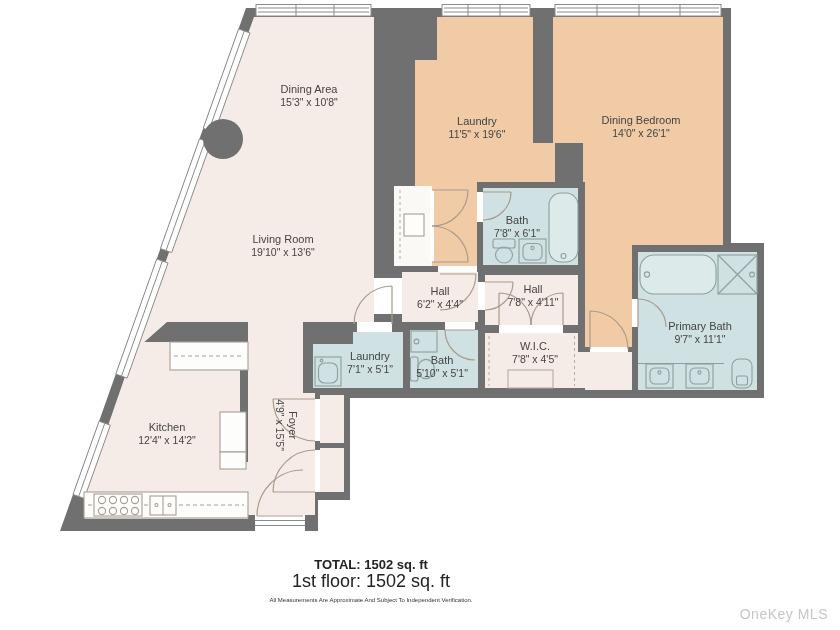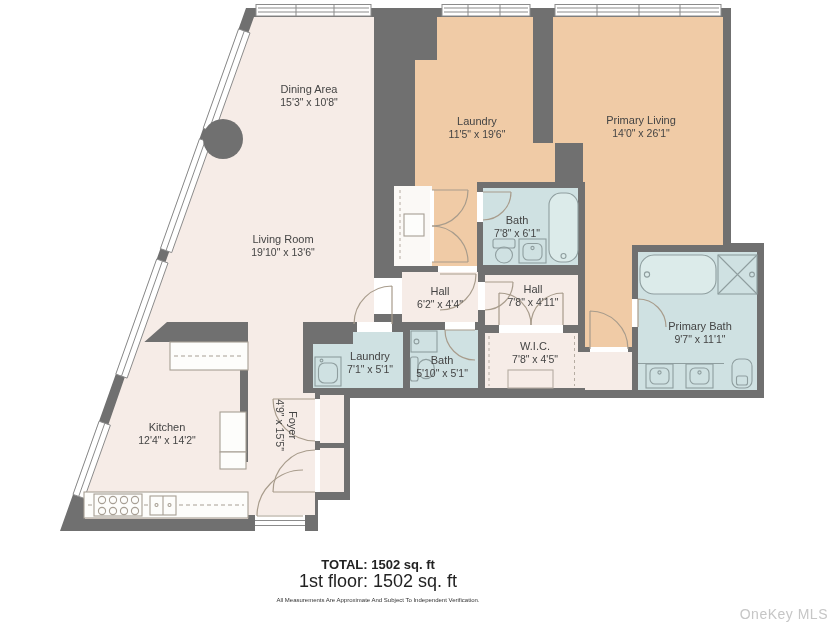--- a/index.html
+++ b/index.html
@@ -22,21 +22,21 @@
   .fxf{fill:#dcebea;stroke:var(--fx);stroke-width:1.1;}
   .fxw{fill:#fdfdfb;stroke:#a79f94;stroke-width:1.1;}
   .rail{fill:none;stroke:#b5aca2;stroke-width:1;stroke-dasharray:3,3;}
   .cdash{fill:none;stroke:#a79f94;stroke-width:1;stroke-dasharray:4,3;}
   .door{fill:none;stroke:var(--door);stroke-width:1.2;}
   #labels{position:absolute;inset:0;pointer-events:none;}
   .room-label{position:absolute;transform:translate(-50%,-50%);text-align:center;
     color:var(--txt);line-height:1.3;white-space:nowrap;}
   .room-name{font-size:11px;}
   .room-dims{font-size:10.5px;}
-  #summary{position:absolute;left:8px;width:740px;top:558px;text-align:center;color:#222222;}
+  #summary{position:absolute;left:1px;width:740px;top:558px;text-align:center;color:#222222;}
   .sum-total{font-size:13px;font-weight:bold;line-height:1.1;}
   .sum-line{font-size:18px;line-height:1.06;}
   .sum-disclaimer{font-size:6px;margin-top:6px;color:#333333;}
   #watermark{position:absolute;right:12px;bottom:8px;font-size:14px;color:var(--wm);letter-spacing:.5px;}
 </style>
 </head>
 <body>
 
 <div id="stage">
 
@@ -187,21 +187,21 @@
       </div>
       <div class="room-label" style="left: 283px; top: 246px;">
         <div class="room-name">Living Room</div>
         <div class="room-dims">19'10" x 13'6"</div>
       </div>
       <div class="room-label" style="left: 477px; top: 128px;">
         <div class="room-name">Laundry</div>
         <div class="room-dims">11'5" x 19'6"</div>
       </div>
       <div class="room-label" style="left: 641px; top: 127px;">
-        <div class="room-name">Primary Living</div>
+        <div class="room-name">Dining Bedroom</div>
         <div class="room-dims">14'0" x 26'1"</div>
       </div>
       <div class="room-label" style="left: 517px; top: 227px;">
         <div class="room-name">Bath</div>
         <div class="room-dims">7'8" x 6'1"</div>
       </div>
       <div class="room-label" style="left: 440px; top: 298px;">
         <div class="room-name">Hall</div>
         <div class="room-dims">6'2" x 4'4"</div>
       </div>

